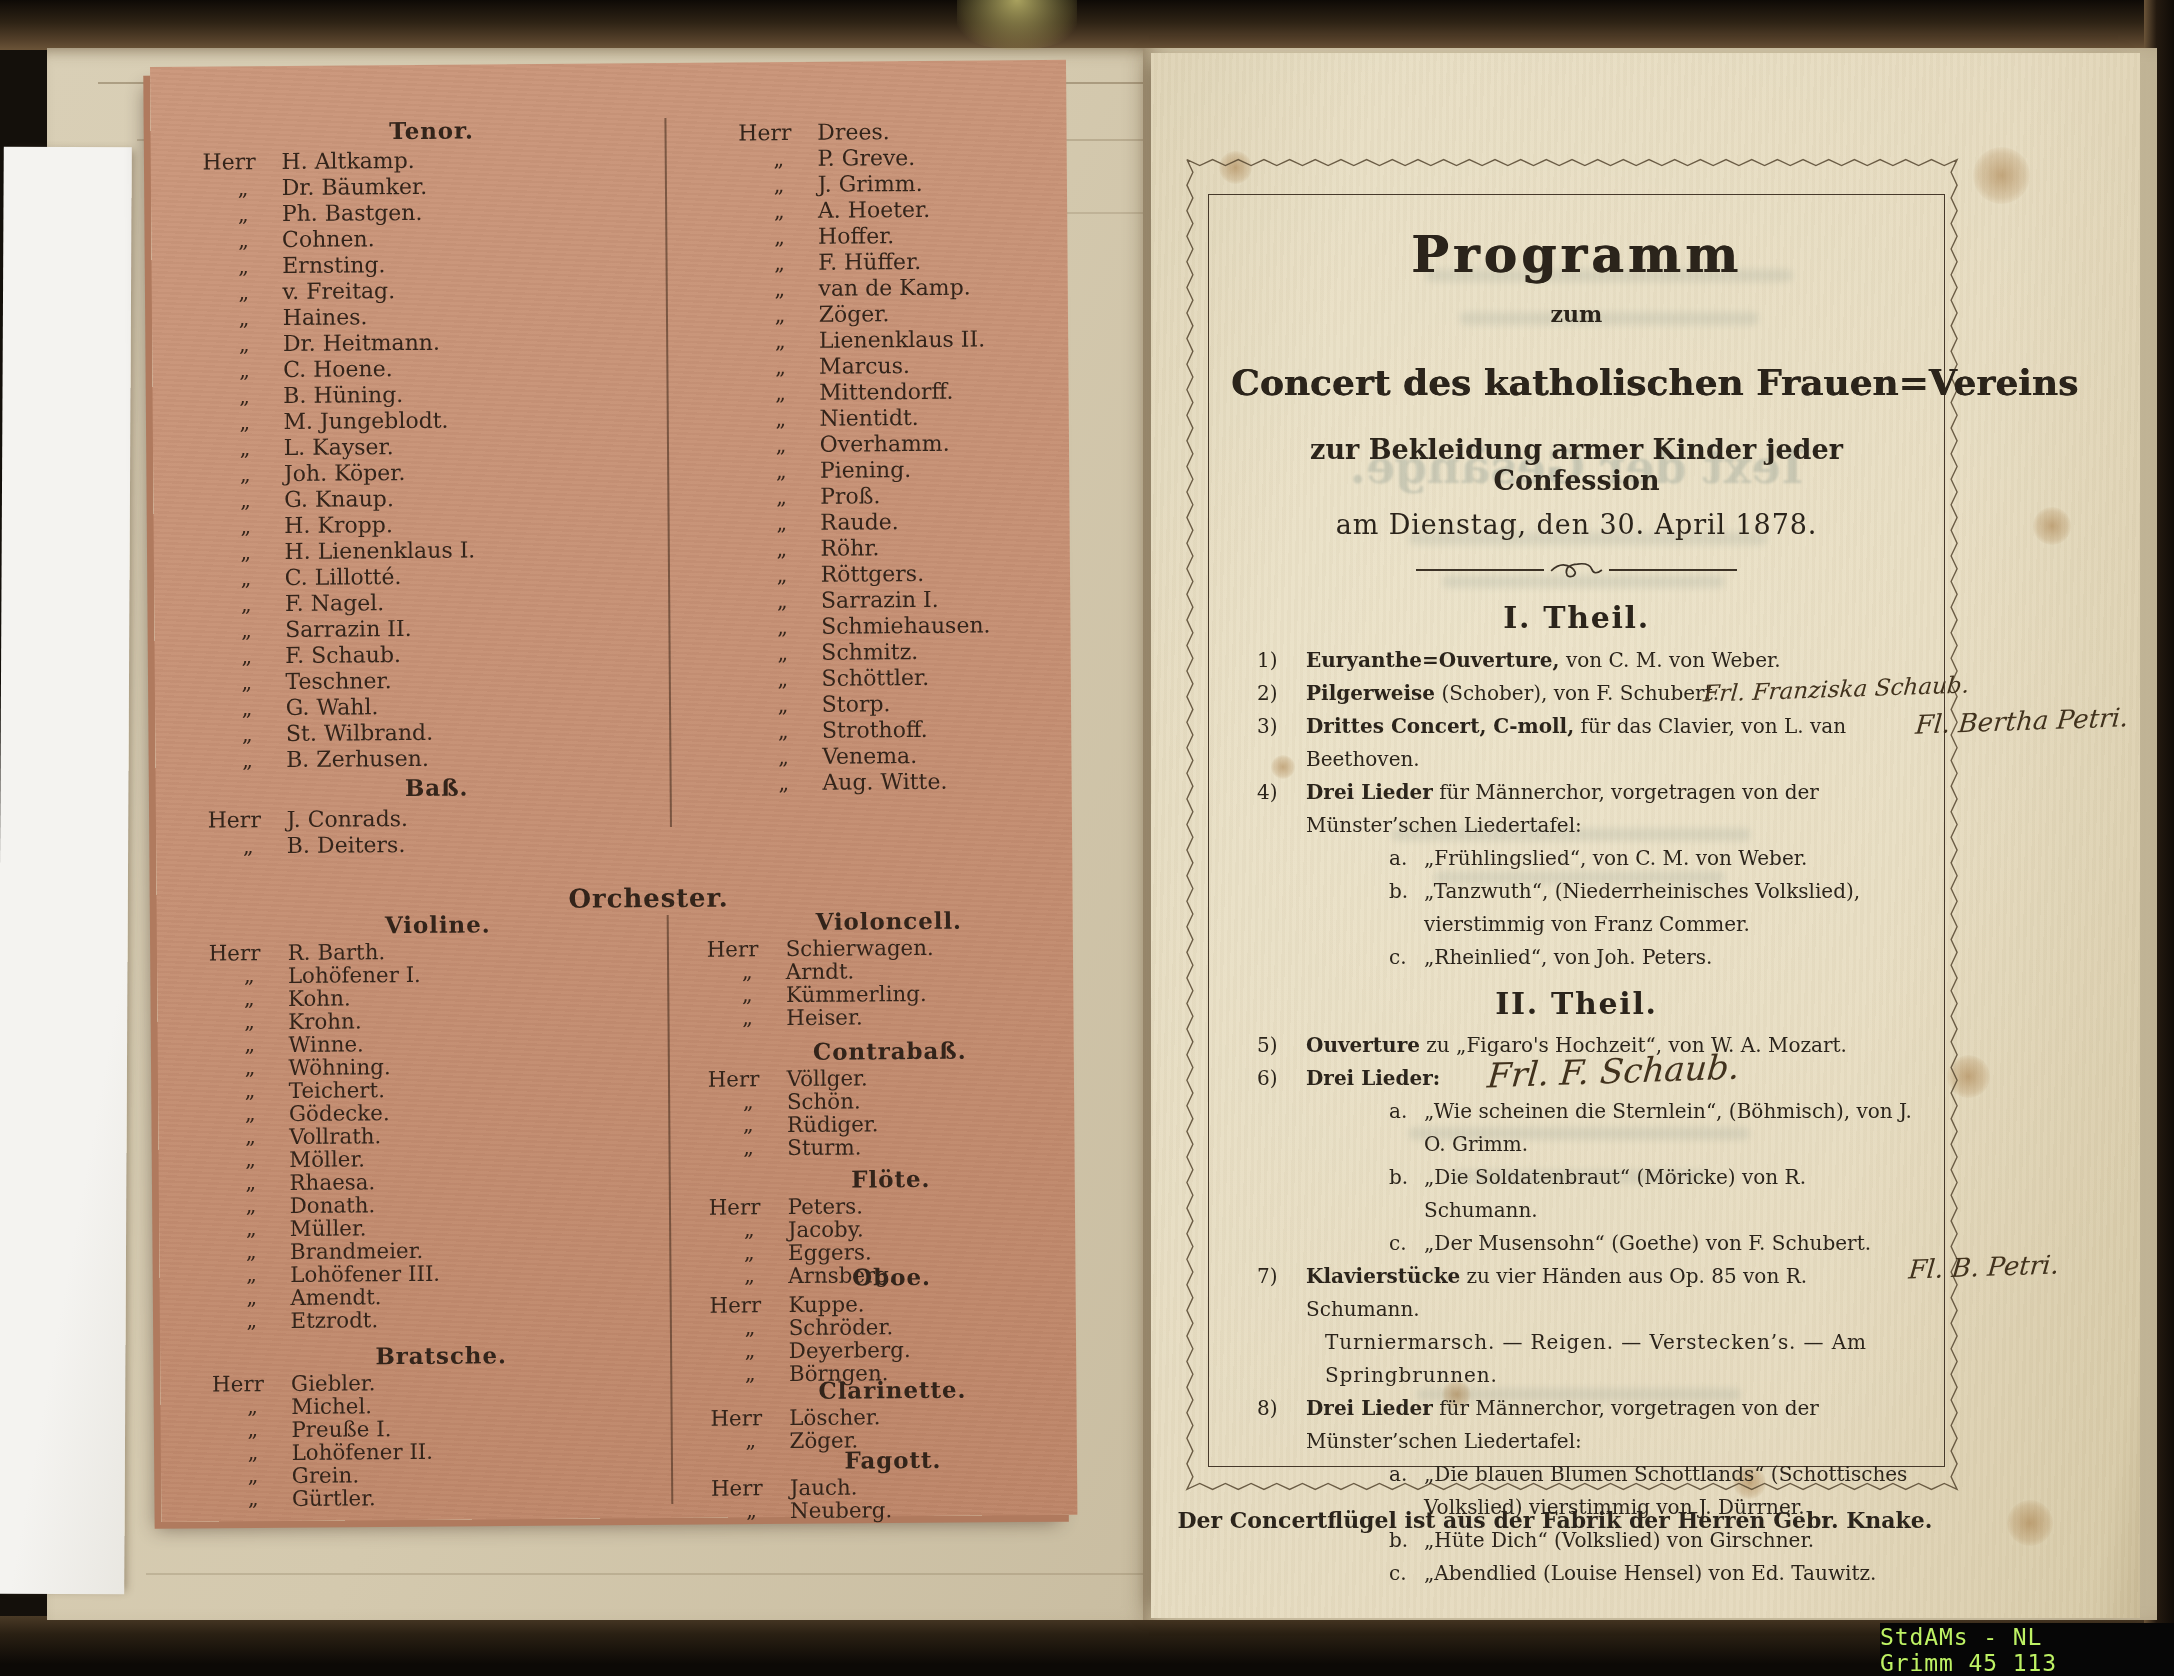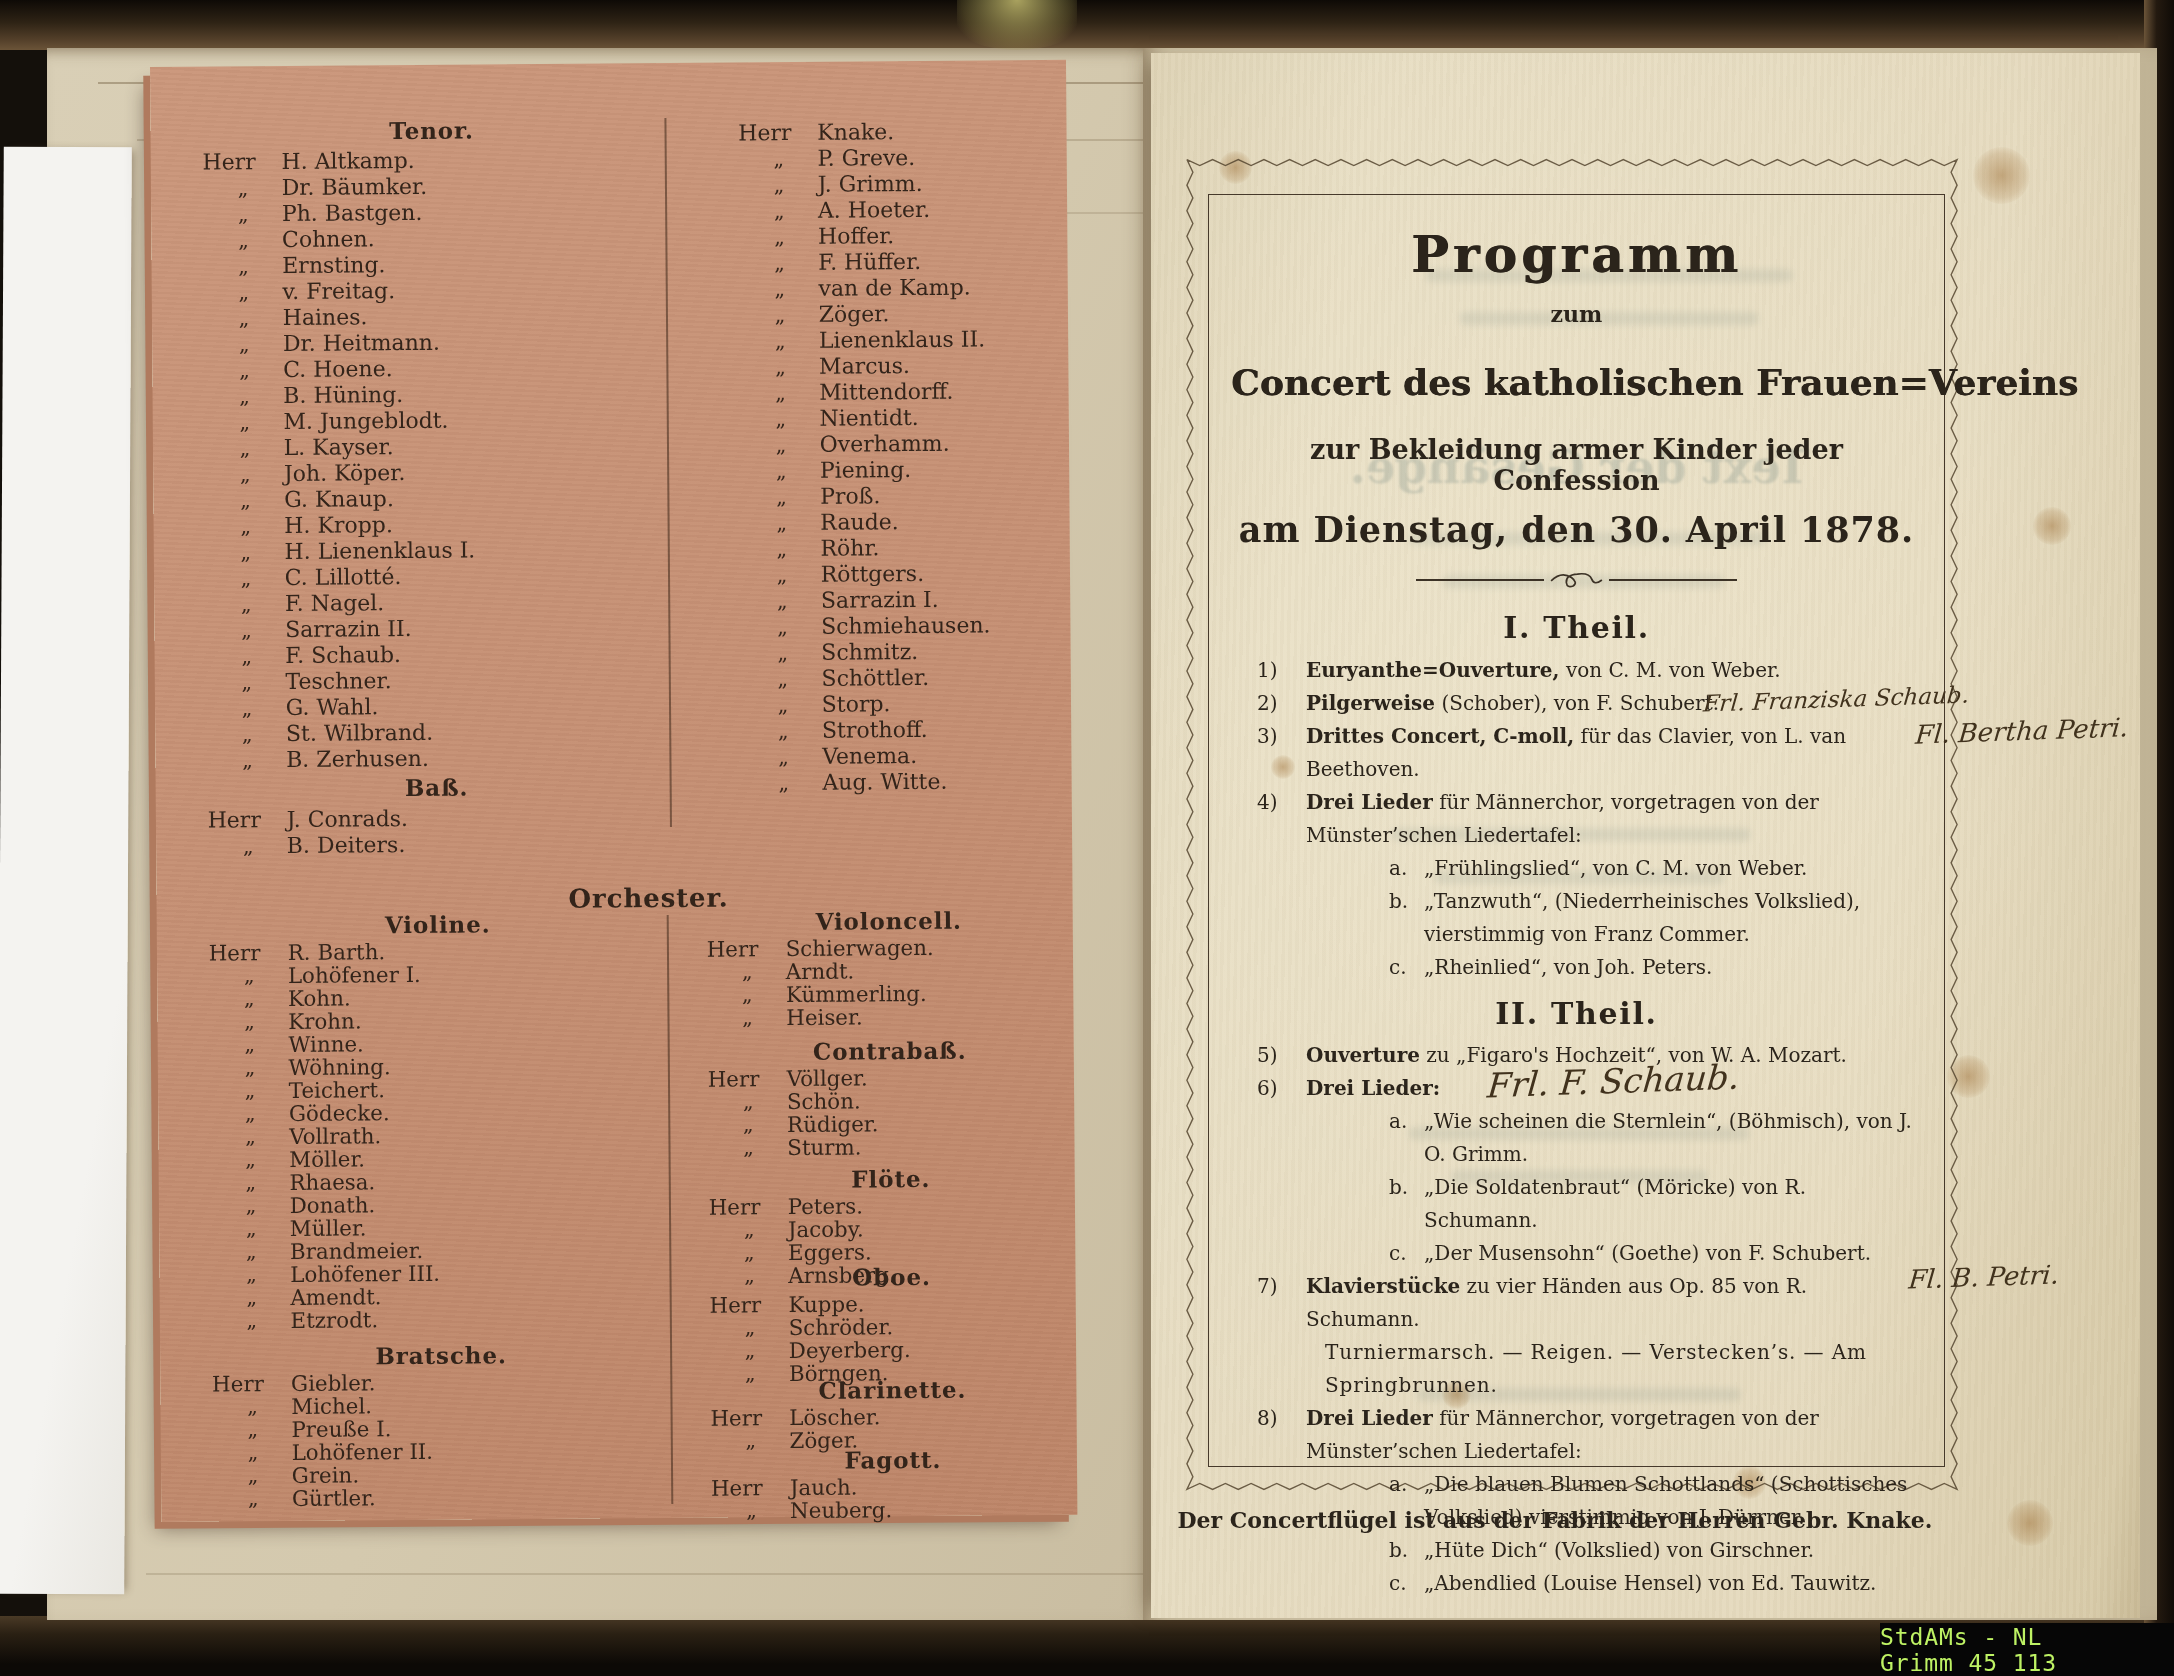--- a/index.html
+++ b/index.html
@@ -55,21 +55,21 @@
   .pframe{position:absolute;left:57px;top:141px;width:735px;height:1271px;
     border:1.7px solid #46392b;z-index:4;}
   .pcontent{position:absolute;left:0;top:0;width:100%;height:100%;padding:0 22px;
     box-sizing:border-box;text-align:center;z-index:5;}
   .ptitle{margin-top:34px;font-size:50px;font-weight:bold;letter-spacing:4.3px;line-height:1.05;
     text-shadow:0.9px 0 0 #2b241b;}
   .pzum{margin-top:19px;font-size:22px;font-weight:bold;}
   .pevent{margin-top:34px;font-size:36px;font-weight:bold;white-space:nowrap;letter-spacing:0px;
     text-shadow:0.5px 0 0 #2b241b;}
   .ppurpose{margin-top:31px;font-size:27px;font-weight:bold;}
-  .pdate{margin-top:13.7px;font-size:35px;font-weight:bold;letter-spacing:0.9px;}
+  .pdate{margin-top:13.7px;font-size:27px;font-weight:normal;letter-spacing:0.9px;}
   .divider{margin-top:19px;height:29px;}
   .dl{display:inline-block;width:128px;height:1.7px;background:#3c3226;vertical-align:middle;}
   .dsw{vertical-align:middle;margin:0 5.1px;}
   .ptheil{margin-top:12px;font-size:30px;font-weight:bold;letter-spacing:1.7px;}
   .plist{margin-top:8.6px;text-align:left;font-size:20px;line-height:33px;}
   .pitem{position:relative;padding-left:75px;}
   .pnum{position:absolute;left:26px;top:0;}
   .plead{font-weight:bold;text-align:right;}
   .psub{position:relative;padding-left:193px;}
   .pletter{position:absolute;left:158px;top:0;}
@@ -229,21 +229,21 @@
             <span class="prefix ditto">„</span>
             <span>B. Deiters.</span>
           </div>
         </div>
     </div>
 
     <div class="namecol" style="left:586px;top:58px;width:342px;">
       <div>
           <div class="name-row">
             <span class="prefix">Herr</span>
-            <span>Knake.</span>
+            <span>Drees.</span>
           </div>
           <div class="name-row">
             <span class="prefix ditto">„</span>
             <span>P. Greve.</span>
           </div>
           <div class="name-row">
             <span class="prefix ditto">„</span>
             <span>J. Grimm.</span>
           </div>
           <div class="name-row">

